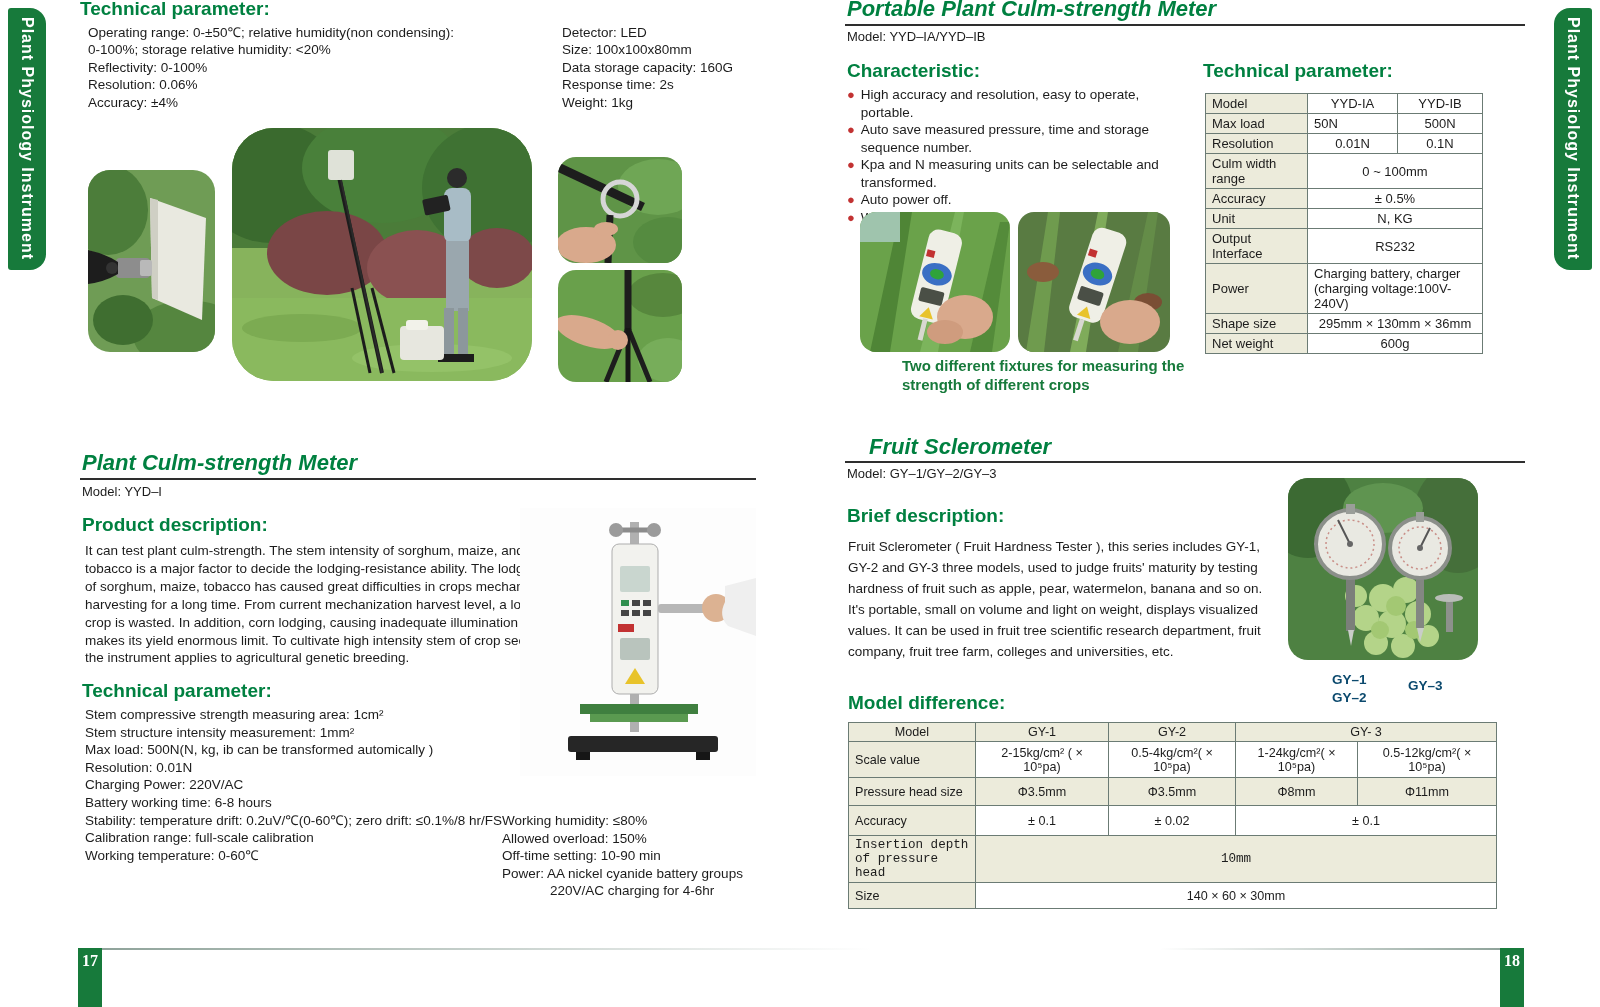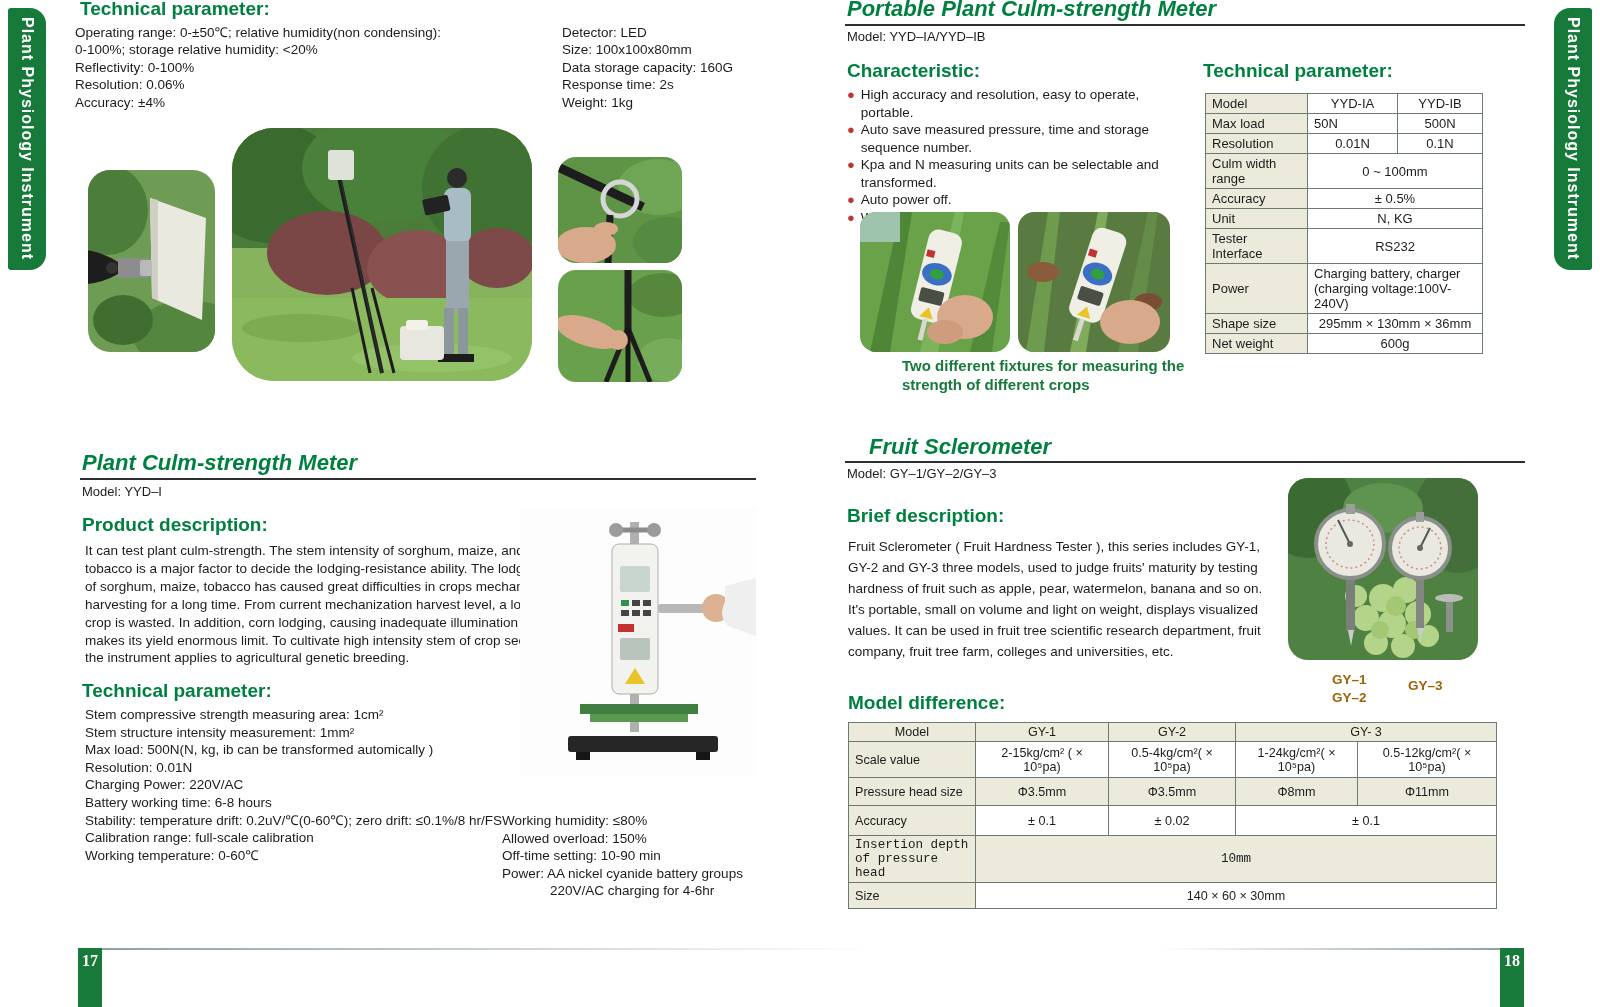--- a/index.html
+++ b/index.html
@@ -17,21 +17,21 @@
   .rule{position:absolute;height:2px;background:#2e2e2e;}
   .subhead{position:absolute;color:#008040;font-size:19px;font-weight:bold;white-space:nowrap;}
   .modelline{position:absolute;font-size:13px;font-weight:normal;white-space:nowrap;}
   
   .plines{position:absolute;font-size:13.5px;line-height:17.4px;white-space:nowrap;}
   .para{position:absolute;font-size:13.5px;}
   .bullets{position:absolute;font-size:13.5px;line-height:17.5px;width:336px;}
   .bullet-item{display:flex;}
   .bullet-dot{color:#c23232;margin-right:6px;font-size:13px;}
   .caption{position:absolute;color:#177a3b;font-weight:bold;font-size:15px;line-height:19px;width:310px;}
-  .gylabel{position:absolute;color:#a16207;font-weight:bold;font-size:13.5px;white-space:nowrap;}
+  .gylabel{position:absolute;color:#0c4a6e;font-weight:bold;font-size:13.5px;white-space:nowrap;}
   .indent2{padding-left:48px;}
   
   table.spec{position:absolute;border-collapse:collapse;font-size:13px;table-layout:fixed;background:#fff;}
   table.spec td{border:1px solid #6b7b74;padding:2px 6px;vertical-align:middle;}
   td.lbl{background:#ecebdb;text-align:left;}
   tr.beige td{background:#ecebdb;}
   td.c{text-align:center;}
   
   .photo{position:absolute;overflow:hidden;}
   .photo svg{display:block;width:100%;height:100%;}
@@ -50,21 +50,21 @@
 
   <div class="sidetab left">
     <span>Plant Physiology Instrument</span>
   </div>
   <div class="sidetab right">
     <span>Plant Physiology Instrument</span>
   </div>
 
   <div class="subhead" style="left:80px;top:-2px;">Technical parameter:</div>
 
-  <div class="plines" style="left:75px;top:24px;">
+  <div class="plines" style="left:88px;top:24px;">
     <div>Operating range:  0-±50℃; relative humidity(non condensing):</div>
     <div>0-100%; storage relative humidity:  &lt;20%</div>
     <div>Reflectivity:  0-100%</div>
     <div>Resolution:  0.06%</div>
     <div>Accuracy:  ±4%</div>
   </div>
   <div class="plines" style="left:562px;top:24px;">
     <div>Detector:  LED</div>
     <div>Size:  100x100x80mm</div>
     <div>Data storage capacity:  160G</div>
@@ -301,21 +301,21 @@
     </tr>
     <tr>
       <td class="lbl">Accuracy</td>
       <td class="c" colspan="2">± 0.5%</td>
     </tr>
     <tr>
       <td class="lbl">Unit</td>
       <td class="c" colspan="2">N, KG</td>
     </tr>
     <tr>
-      <td class="lbl">Tester Interface</td>
+      <td class="lbl">Output Interface</td>
       <td class="c" colspan="2">RS232</td>
     </tr>
     <tr>
       <td class="lbl">Power</td>
       <td colspan="2">
         <div>Charging battery, charger</div>
         <div>(charging voltage:100V-240V)</div>
       </td>
     </tr>
     <tr>

